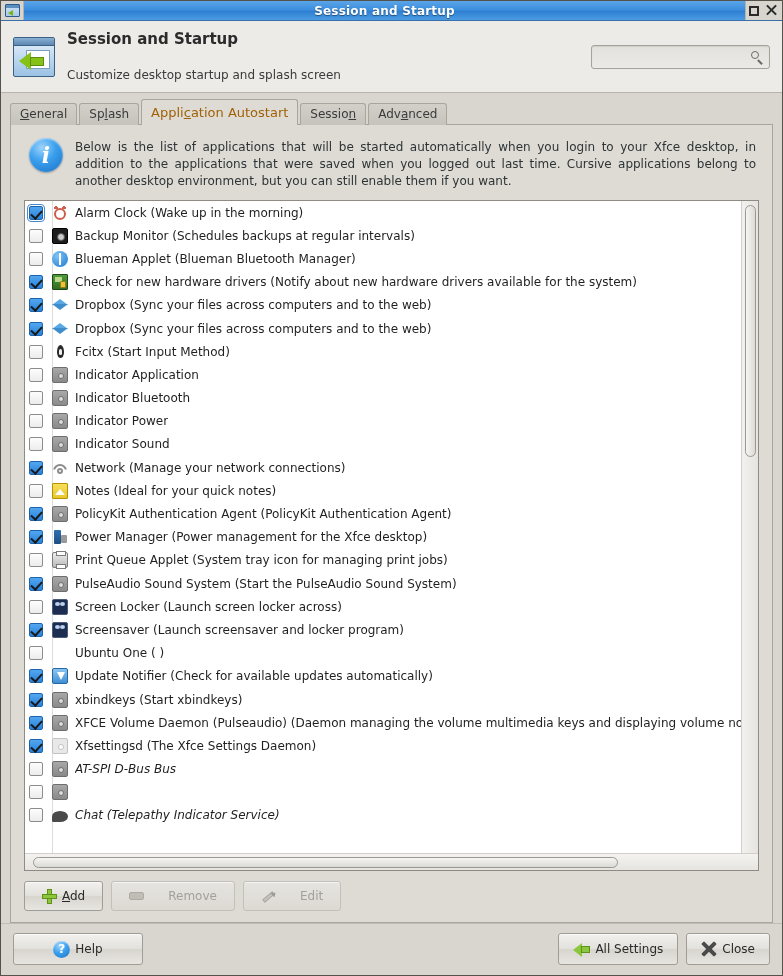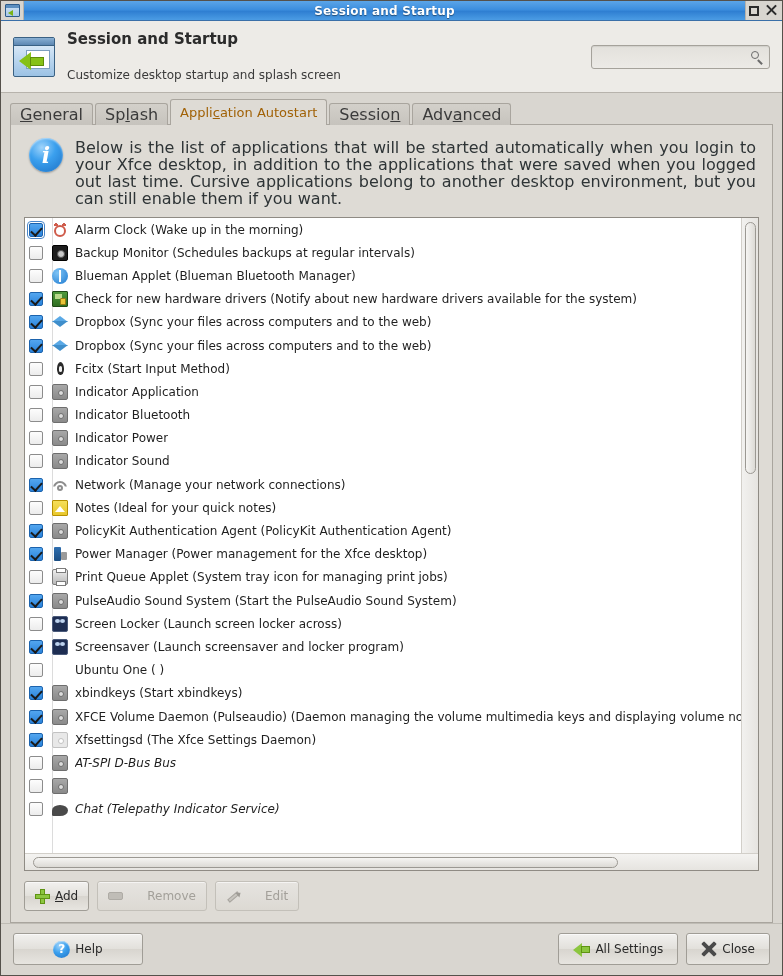--- a/index.html
+++ b/index.html
@@ -78,21 +78,21 @@
     font-family:"DejaVu Sans","Liberation Sans",sans-serif;color:#2e3436;min-width:0;
   }
   .mag{width:13px;height:13px;flex:0 0 13px;position:relative;}
   .mag:before{content:"";position:absolute;left:0;top:0;width:8px;height:8px;border:1.6px solid #6b6b6b;border-radius:50%;box-sizing:border-box;}
   .mag:after{content:"";position:absolute;left:7px;top:8px;width:6px;height:1.6px;background:#6b6b6b;transform:rotate(45deg);transform-origin:left center;}
 
   
   .body{flex:1;display:flex;flex-direction:column;background:#d9d6d0;padding:7px 9px 0 9px;box-sizing:border-box;min-height:0;}
   .tabstrip{display:flex;align-items:flex-end;height:25px;flex:0 0 25px;position:relative;z-index:2;}
   .tab{
-    height:21px;line-height:21px;padding:0 9px;font-size:16px;color:#3b3b3b;
+    height:21px;line-height:21px;padding:0 9px;font-size:12px;color:#3b3b3b;
     border:1px solid #a9a59e;border-bottom:none;border-radius:3px 3px 0 0;
     background:linear-gradient(to bottom,#d3d0ca,#c6c3bd);margin-right:2px;cursor:default;
   }
   .tab.active{
     height:25px;line-height:25px;font-size:13px;color:#a16207;
     background:#dedbd5;border-color:#a9a59e;position:relative;top:0;
     box-shadow:0 1px 0 #dedbd5;
   }
   .tabpage{
     flex:1;border:1px solid #a9a59e;background:#dedbd5;margin-top:-1px;
@@ -102,21 +102,21 @@
 
   
   .info{display:flex;gap:12px;padding:13px 16px 10px 18px;align-items:flex-start;}
   .info-icon{
     width:34px;height:34px;flex:0 0 34px;border-radius:50%;
     background:radial-gradient(circle at 38% 28%,#9fd4fb 0%,#3ba0ee 42%,#1b6fc4 100%);
     box-shadow:0 1px 2px rgba(0,0,0,.3), inset 0 1px 2px rgba(255,255,255,.6);
     color:#fff;font-family:"DejaVu Serif","Liberation Serif",serif;font-style:italic;font-weight:bold;
     font-size:22px;line-height:34px;text-align:center;
   }
-  .info-text{flex:1;font-size:16px;line-height:17px;color:#2e3436;text-align:justify;padding-top:1px;}
+  .info-text{flex:1;font-size:12px;line-height:17px;color:#2e3436;text-align:justify;padding-top:1px;}
 
   
   .list-frame{
     margin:0 13px 0 13px;flex:1;min-height:0;border:1px solid #8f8b84;
     background:#fff;display:flex;flex-direction:column;box-sizing:border-box;
   }
   .list-scroll{flex:1;display:flex;min-height:0;overflow:hidden;position:relative;}
   .list-body{flex:1;min-width:0;overflow:hidden;position:relative;background:#fff;}
   .col-sep{position:absolute;left:27px;top:0;bottom:0;width:1px;background:#dcdcdc;}
   .row{
@@ -182,21 +182,21 @@
   .vscroll{flex:0 0 16px;width:16px;background:linear-gradient(to right,#f2f1ef,#e6e4e0);border-left:1px solid #d2cfc9;position:relative;}
   .vthumb{position:absolute;left:3px;width:11px;border:1px solid #9b9892;border-radius:6px;
     background:linear-gradient(to right,#f6f5f3,#dcdad5);box-sizing:border-box;}
   .hscroll-wrap{flex:0 0 16px;height:16px;background:linear-gradient(to bottom,#f4f3f1,#e6e4e0);border-top:1px solid #d2cfc9;position:relative;}
   .hthumb{position:absolute;top:3px;height:11px;border:1px solid #9b9892;border-radius:6px;
     background:linear-gradient(to bottom,#f6f5f3,#dcdad5);box-sizing:border-box;}
 
   
   .actions{display:flex;gap:8px;padding:10px 13px 11px 13px;}
   .btn{
-    height:28px;min-width:0;padding:0 10px;display:flex;align-items:center;gap:5px;
+    height:28px;min-width:0;padding:0 17px;display:flex;align-items:center;gap:5px;
     border:1px solid #a09d96;border-radius:3px;font-size:12px;color:#2a2a2a;cursor:default;
     background:linear-gradient(to bottom,#f2f1ef 0%,#e2e0db 50%,#d8d5cf 51%,#e7e5e0 100%);
     box-shadow:0 1px 0 rgba(255,255,255,.6) inset;
   }
   .btn.disabled{color:#a3a09a;border-color:#c3c0b9;
     background:linear-gradient(to bottom,#e6e4e0,#dcd9d3);gap:24px;}
   .plus{width:15px;height:15px;position:relative;flex:0 0 15px;}
   .plus:before{content:"";position:absolute;left:5px;top:0;width:5px;height:15px;background:#8cc63f;border:1px solid #5f9313;box-sizing:border-box;}
   .plus:after{content:"";position:absolute;left:0;top:5px;width:15px;height:5px;background:#8cc63f;border:1px solid #5f9313;box-sizing:border-box;}
   .minus{width:15px;height:8px;flex:0 0 15px;background:#c0bdb7;border:1px solid #aeaba5;border-radius:2px;box-sizing:border-box;}
@@ -373,20 +373,25 @@
                   <div class="ic ic-screen"></div>
                   <div class="row-label">Screensaver (Launch screensaver and locker program)</div>
                 </div>
                 <div class="row">
                   <div class="chk"></div>
                   <div class="ic "></div>
                   <div class="row-label">Ubuntu One ( )</div>
                 </div>
                 <div class="row">
                   <div class="chk on"></div>
+                  <div class="ic ic-update"></div>
+                  <div class="row-label">Update Notifier (Check for available updates automatically)</div>
+                </div>
+                <div class="row">
+                  <div class="chk on"></div>
                   <div class="ic ic-gear"></div>
                   <div class="row-label">xbindkeys (Start xbindkeys)</div>
                 </div>
                 <div class="row">
                   <div class="chk on"></div>
                   <div class="ic ic-gear"></div>
                   <div class="row-label">XFCE Volume Daemon (Pulseaudio) (Daemon managing the volume multimedia keys and displaying volume not</div>
                 </div>
                 <div class="row">
                   <div class="chk on"></div>

